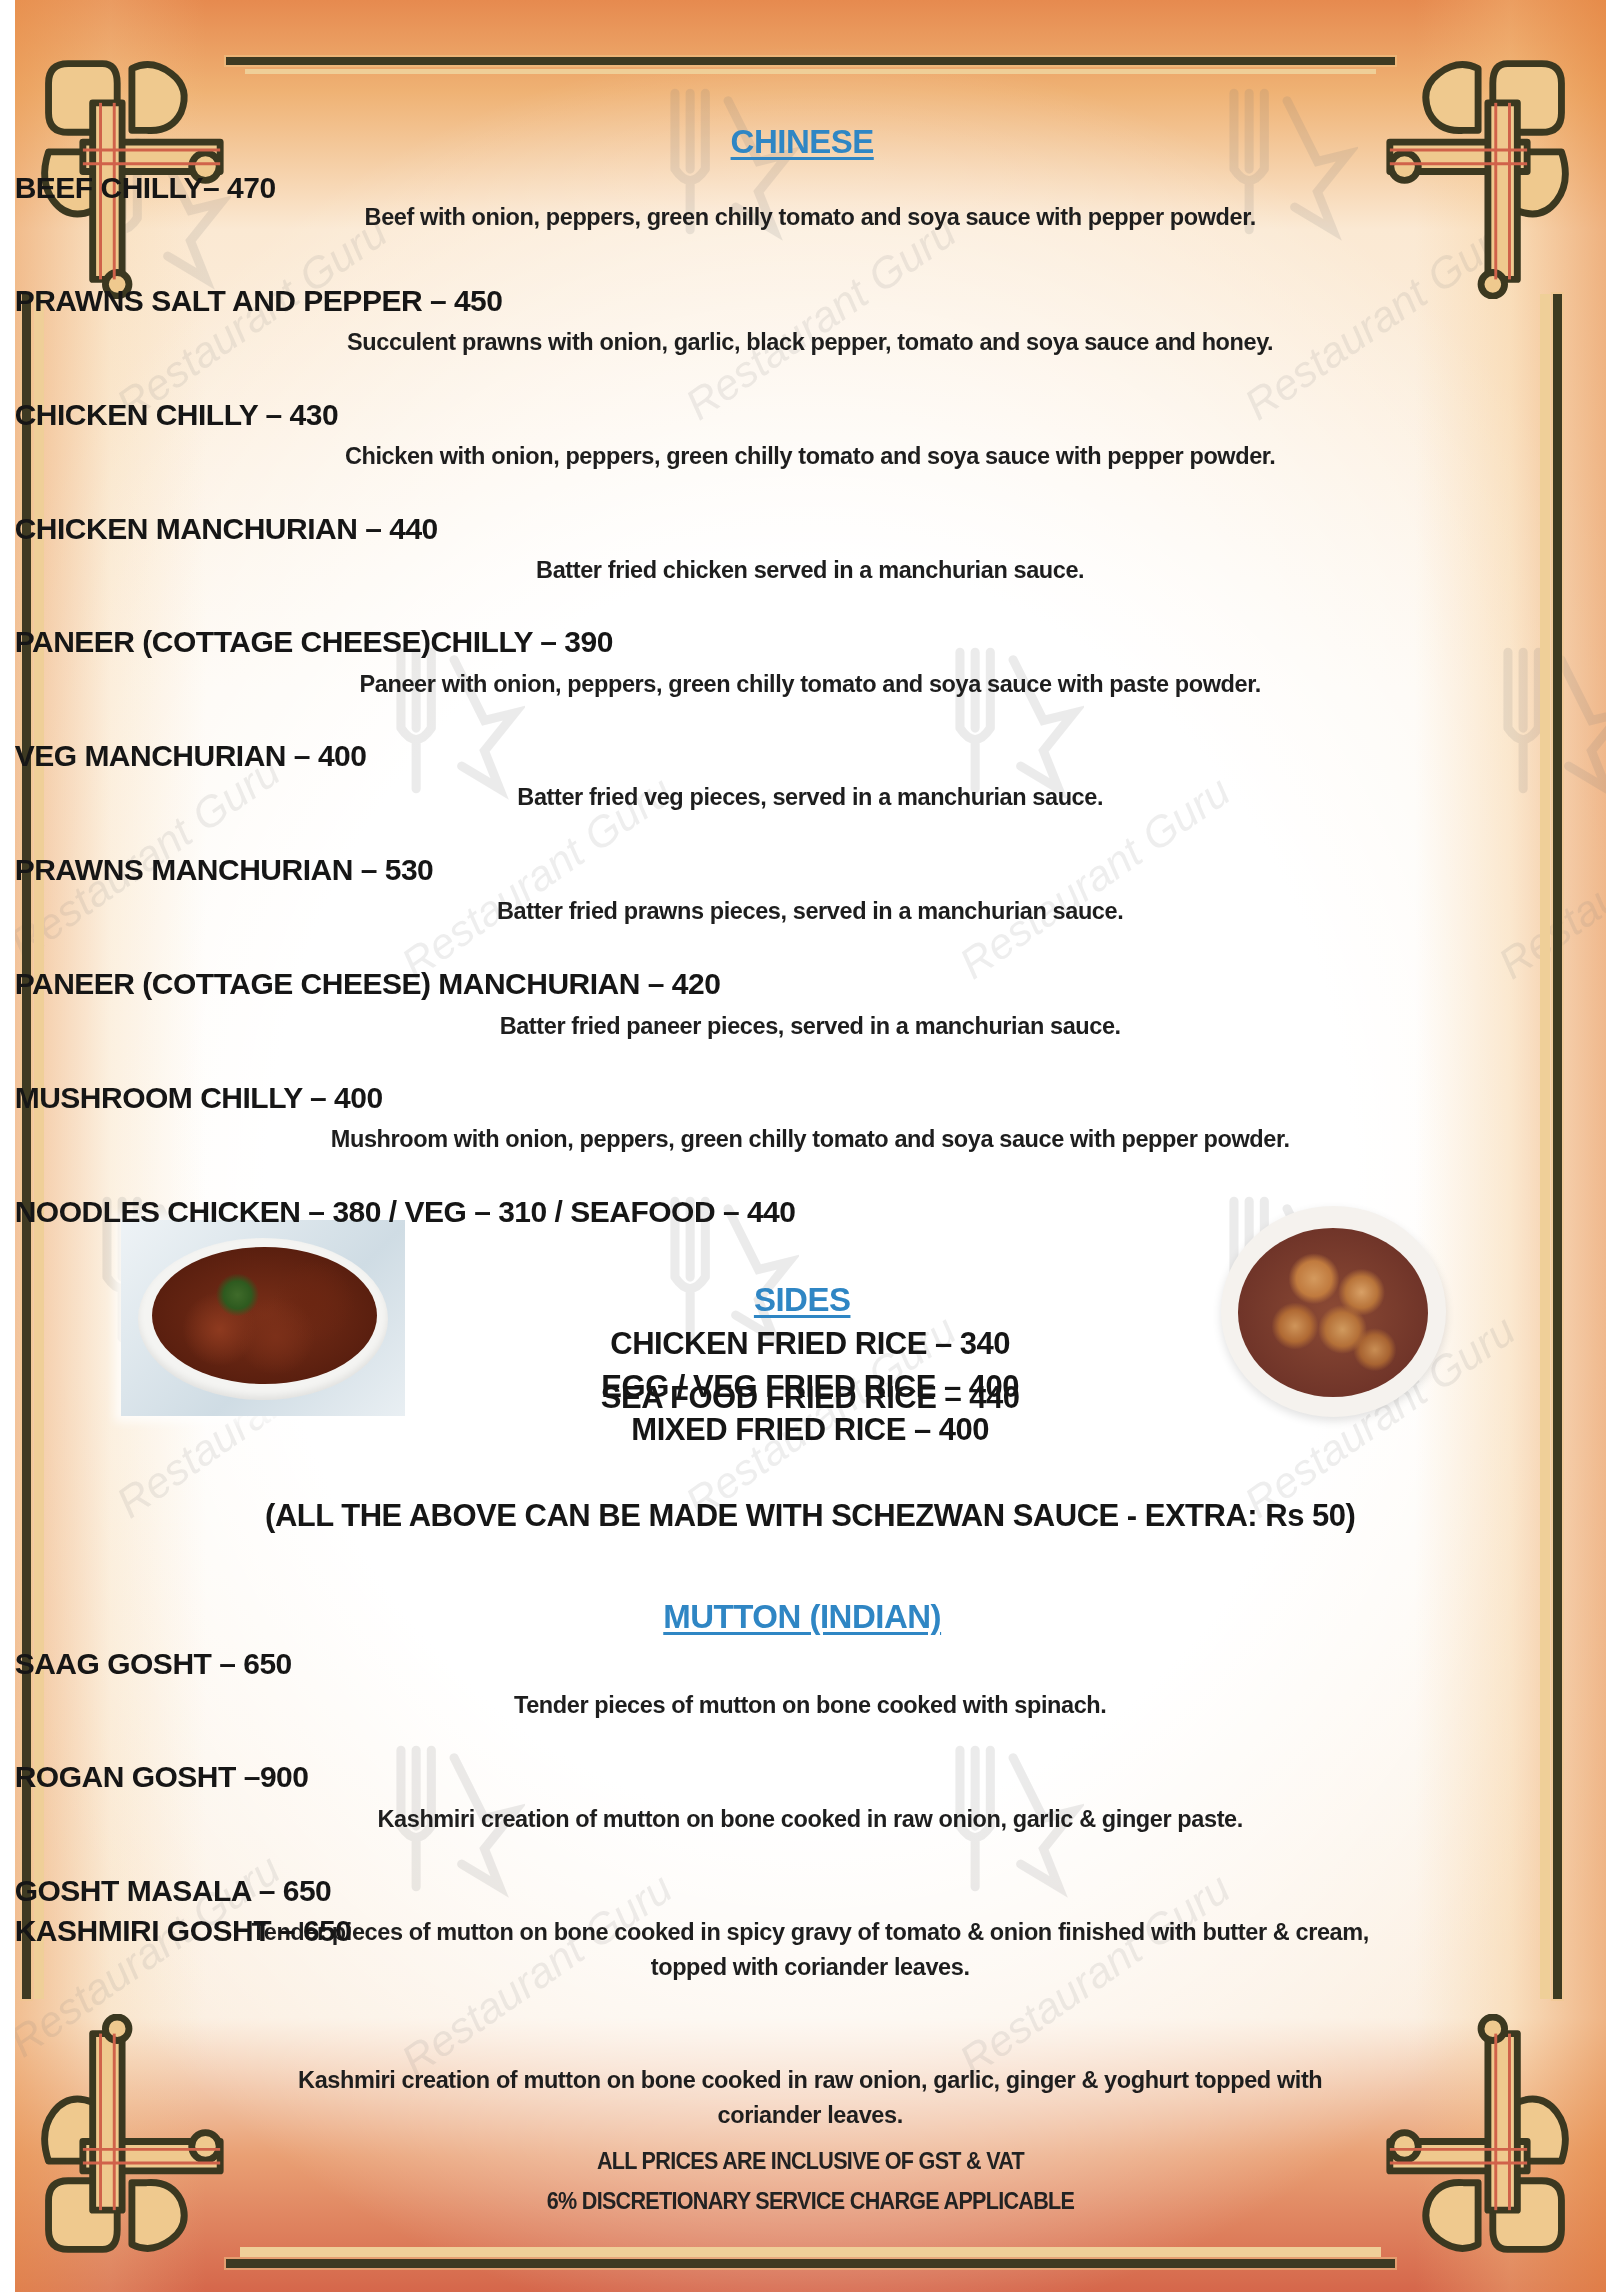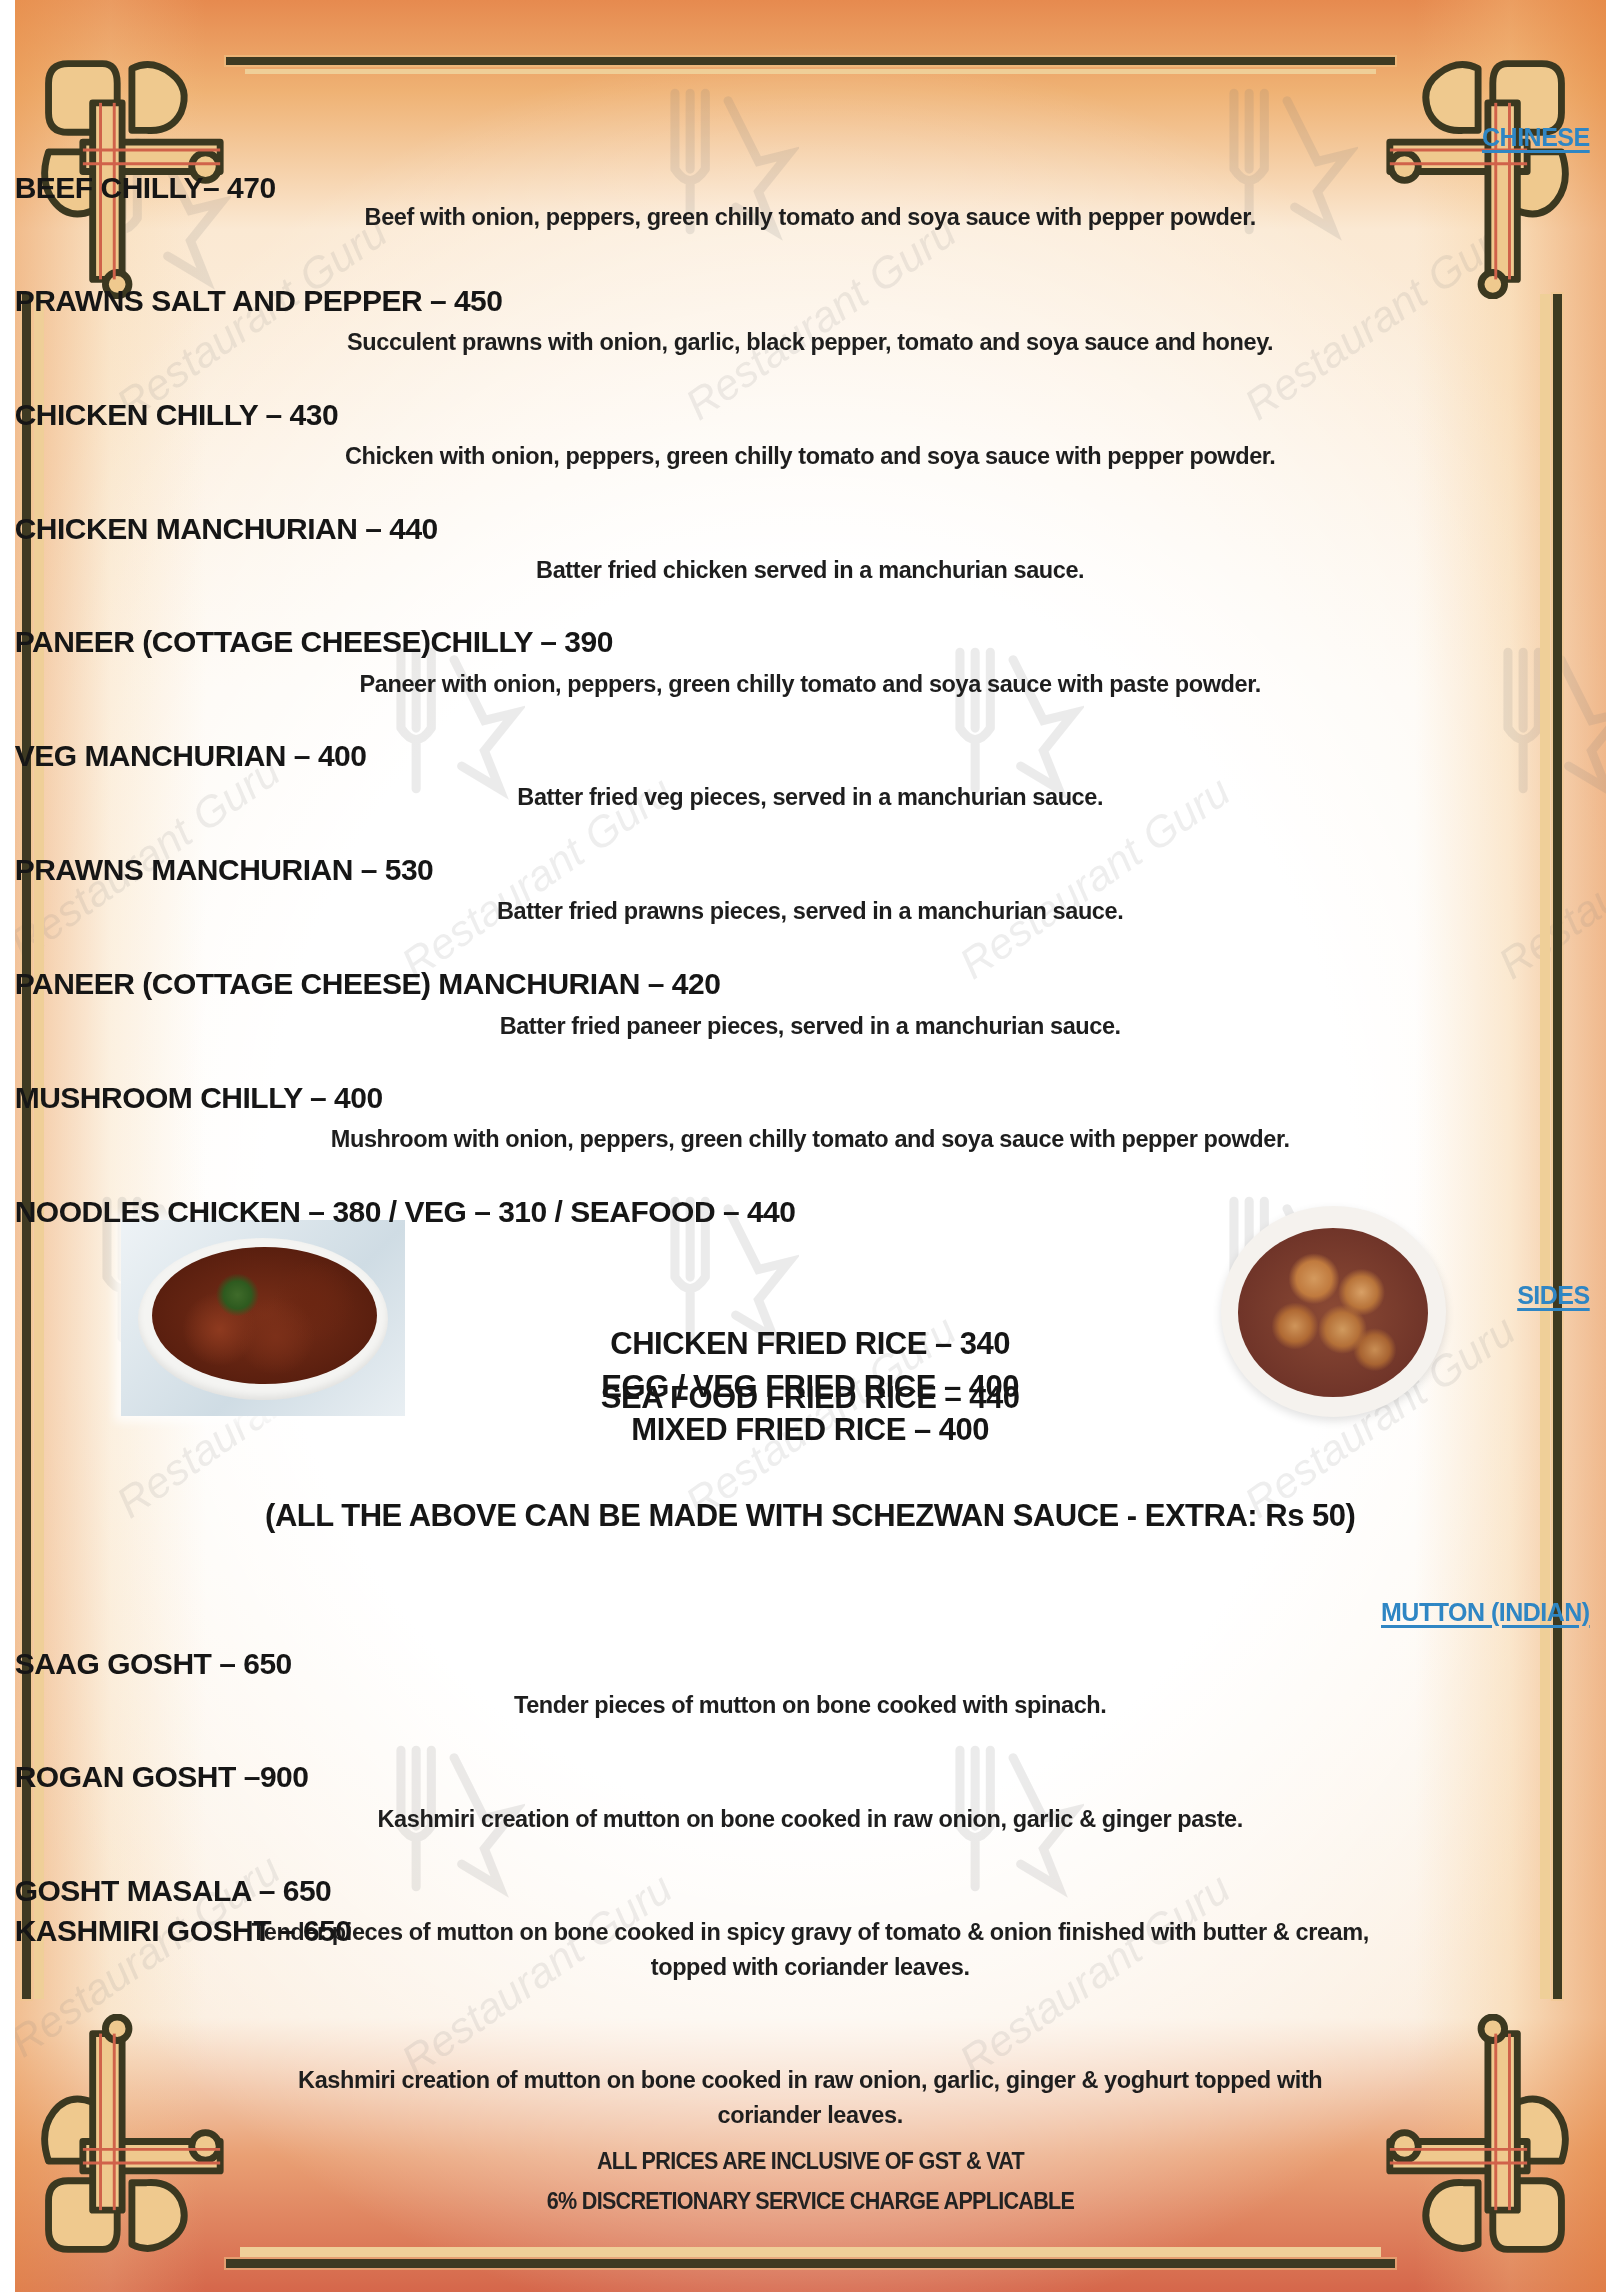--- a/index.html
+++ b/index.html
@@ -86,24 +86,24 @@
     position: absolute;
     left: 0;
     right: 0;
     top: 0;
     text-align: center;
     color: #1b1b1b;
   }
   .section-title {
     position: absolute;
     left: 0; right: 16px;
-    text-align: right;
+    text-align: center;
     color: #2f86c4;
     font-weight: bold;
-    font-size: 25px;
+    font-size: 33px;
     text-decoration: underline;
     text-decoration-thickness: 2.9px;
     text-underline-offset: 3.9px;
     letter-spacing: -0.5px;
   }
   .item-name {
     position: absolute;
     left: 0; right: 0;
     text-align: left;
     font-weight: bold;

